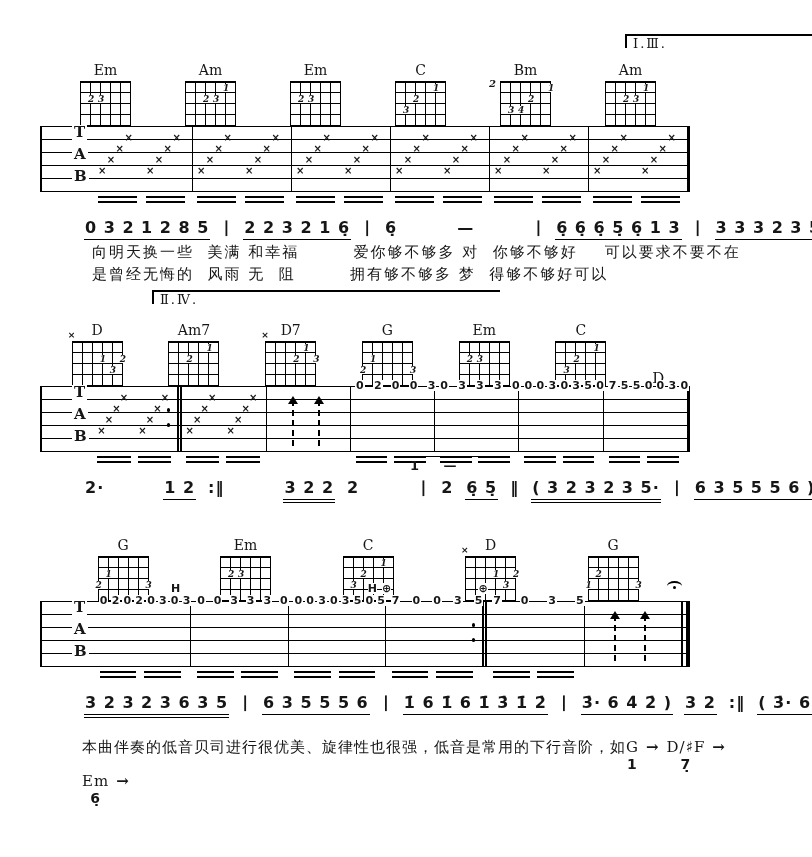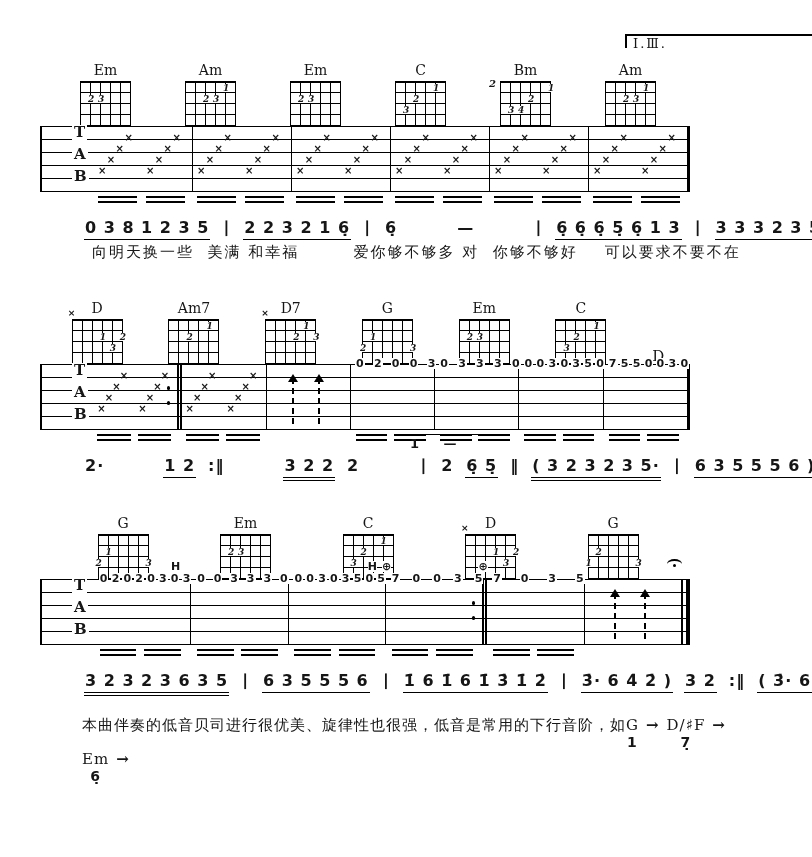--- a/index.html
+++ b/index.html
@@ -205,27 +205,29 @@
             <span class="xs" style="left: 31%; top: 7px;">×</span>
             <span class="xs" style="left: 53%; top: 40px;">×</span>
             <span class="xs" style="left: 62%; top: 29px;">×</span>
             <span class="xs" style="left: 71%; top: 18px;">×</span>
             <span class="xs" style="left: 80%; top: 7px;">×</span>
             <div class="beam" style="left: 4%; width: 40%;"></div>
             <div class="beam" style="left: 53%; width: 40%;"></div>
           </div>
         </div>
     </div>
-    <div class="jianpu"><span class="jp u1">0 3 8 1 2 3 5</span><span class="jp u0">∣</span><span class="jp u1">2 2 3 2 1 6̣</span><span class="jp u0">∣</span><span class="jp u0 wide">6̣</span><span class="jp u0 wide">—</span><span class="jp u0">∣</span><span class="jp u1">6̣ 6̣ 6̣ 5̣ 6̣ 1 3</span><span class="jp u0">∣</span><span class="jp u1">3 3 3 2 3 5̣·</span></div>
+    <div class="jianpu"><span class="jp u1">0 3 2 1 2 8 5</span><span class="jp u0">∣</span><span class="jp u1">2 2 3 2 1 6̣</span><span class="jp u0">∣</span><span class="jp u0 wide">6̣</span><span class="jp u0 wide">—</span><span class="jp u0">∣</span><span class="jp u1">6̣ 6̣ 6̣ 5̣ 6̣ 1 3</span><span class="jp u0">∣</span><span class="jp u1">3 3 3 2 3 5̣·</span></div>
     <div class="lyrics">
         <div class="lyric"><span>向明天换一些  美满 和幸福        爱你够不够多 对  你够不够好    可以要求不要不在</span></div>
+        <div class="lyric"><span>是曾经无悔的  风雨 无  阻        拥有够不够多 梦  得够不够好可以</span></div>
       </div>
   </section>
 
   <section class="system sys1">
+    <div class="volta v2">Ⅱ.Ⅳ.</div>
     <div class="chordrow">
         <div class="chord">
           <div class="cname">D</div>
           <div class="cgrid">
             <span class="cmark">×</span>
             <span class="cfing" style="left: 27px; top: 14px;">1</span>
             <span class="cfing" style="left: 47px; top: 14px;">2</span>
             <span class="cfing" style="left: 37px; top: 25px;">3</span>
           </div>
         </div>

